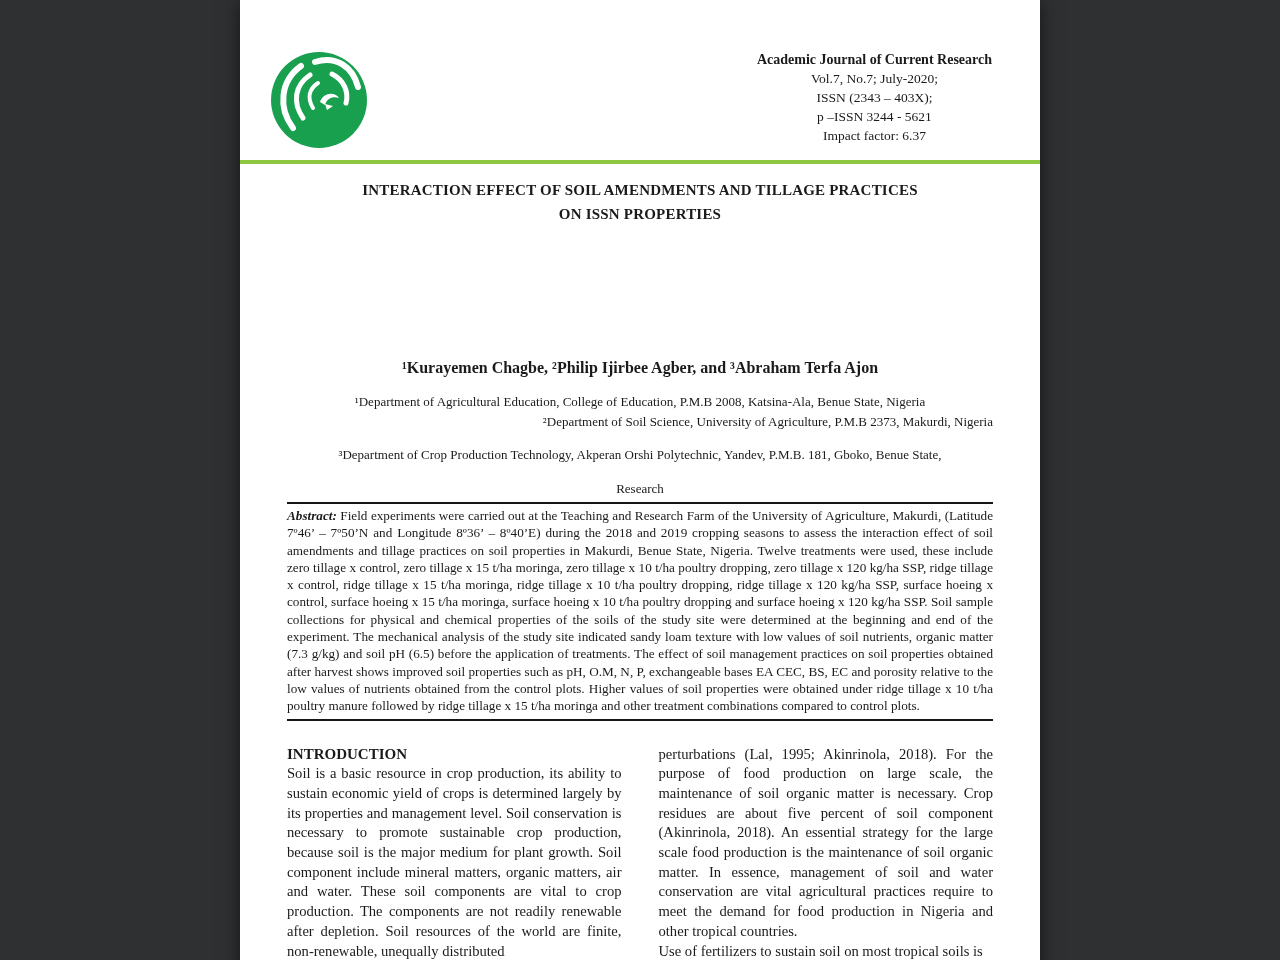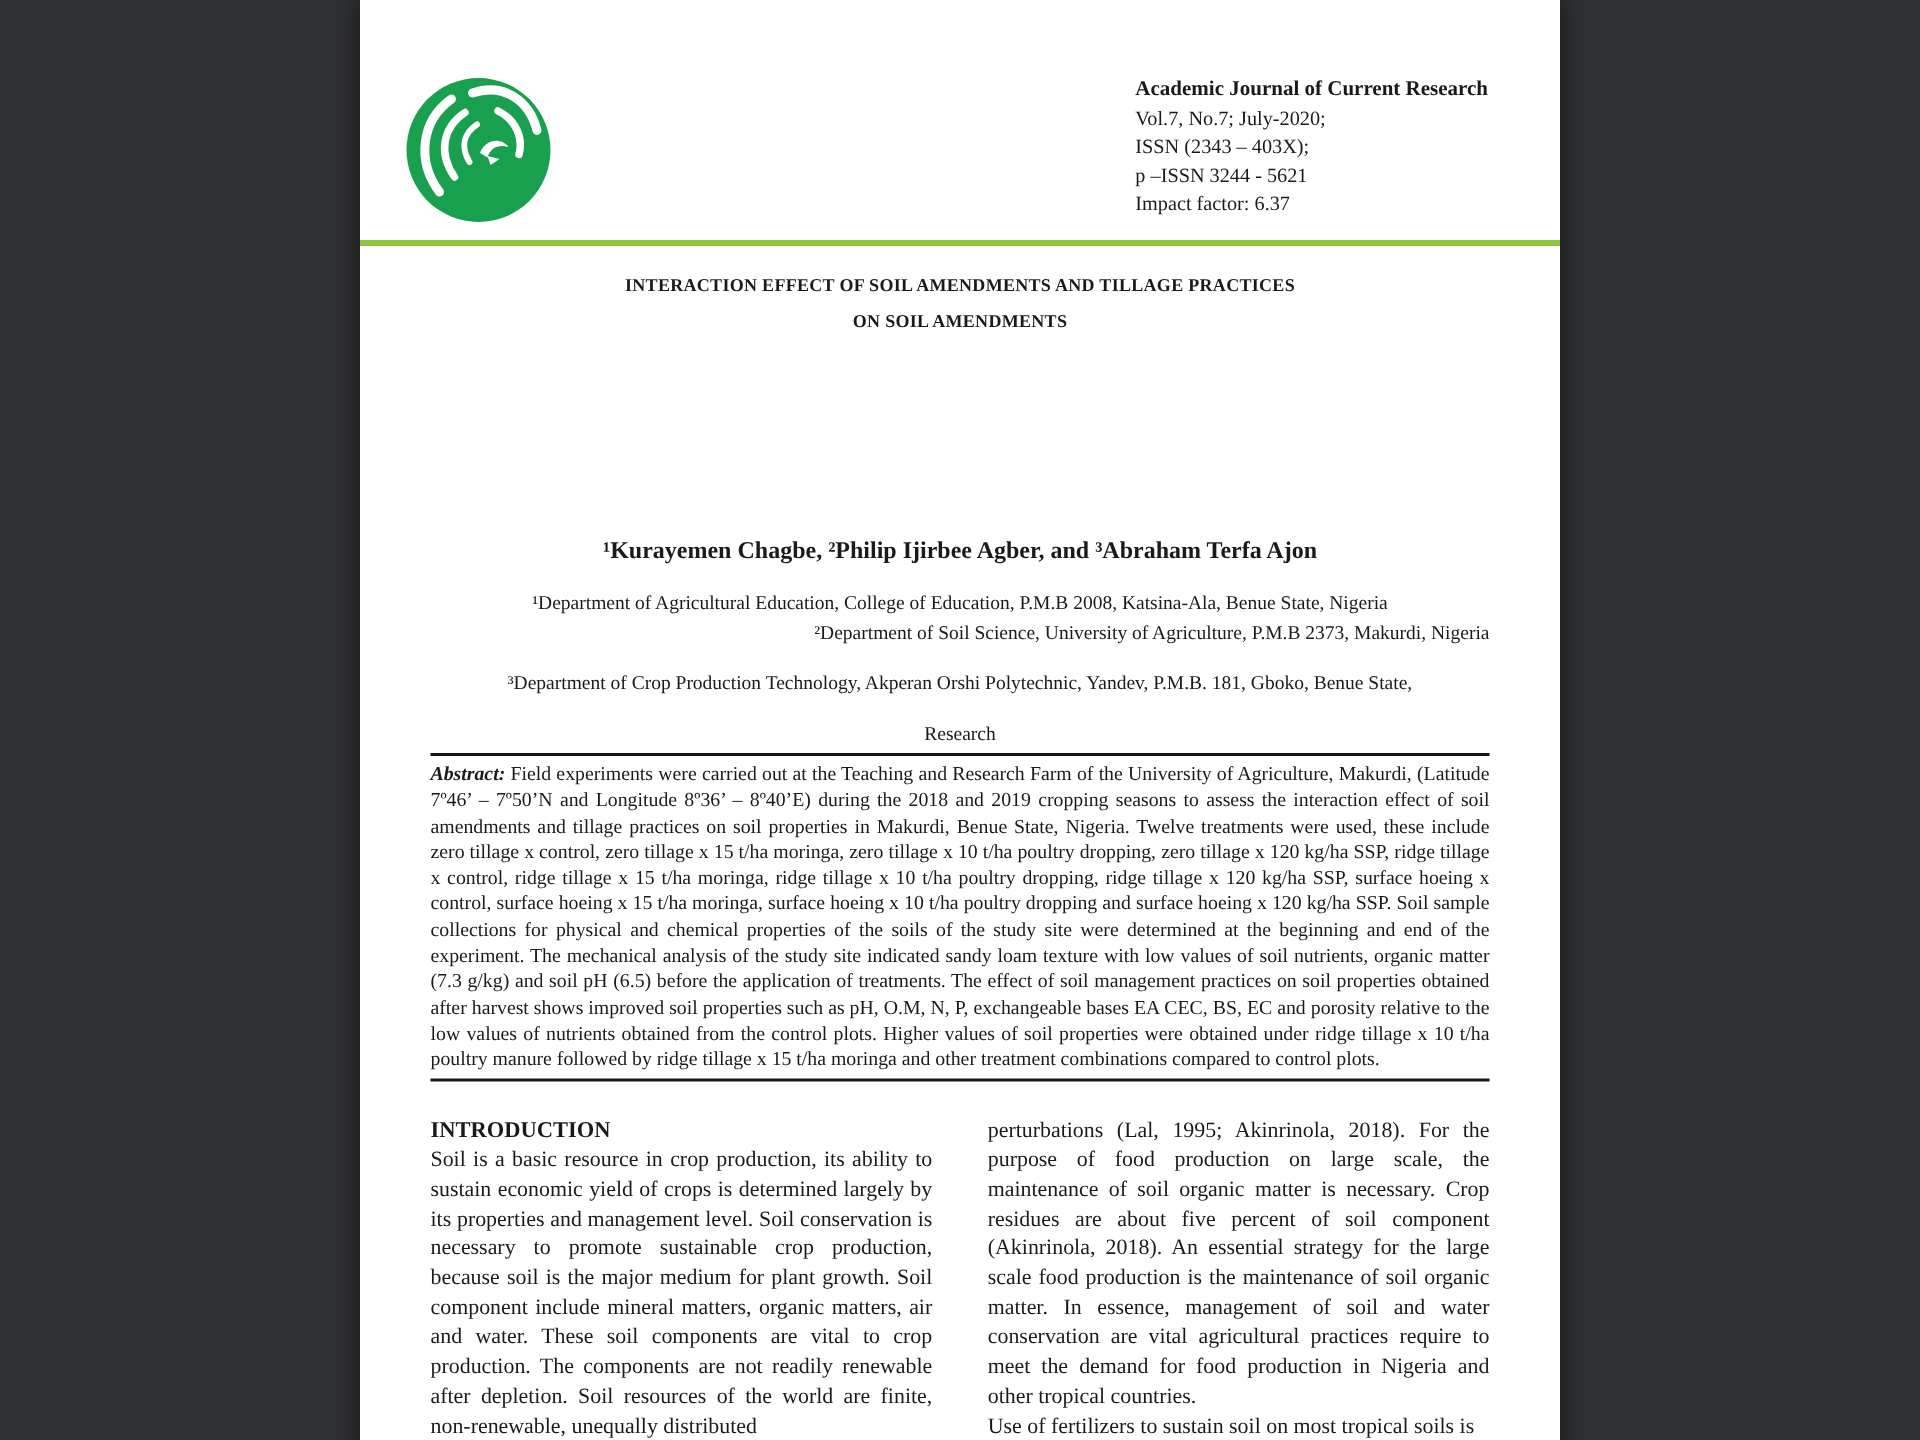--- a/index.html
+++ b/index.html
@@ -18,38 +18,38 @@
     position: relative;
   }
   .header-row {
     display: flex;
     justify-content: space-between;
     align-items: flex-start;
     padding: 48px 48px 0 30px;
   }
   .logo { width: 98px; height: 102px; display: block; }
   .journal-info {
-    text-align: left;
+    text-align: center;
     font-size: 13.5px;
     line-height: 19px;
     padding-top: 2px;
   }
   .journal-info .jtitle { font-weight: bold; font-size: 14px; }
   .green-rule {
     margin-top: 10px;
     height: 4px;
     background: #8dc63f;
     width: 100%;
   }
   .content { padding: 0 47px; }
   .title {
     margin-top: 14px;
     text-align: center;
     font-weight: bold;
-    font-size: 12px;
+    font-size: 15px;
     line-height: 24px;
     letter-spacing: 0.2px;
     margin-bottom: 132px;
   }
   .authors {
     text-align: center;
     font-weight: bold;
     font-size: 16px;
     line-height: 20px;
     margin-bottom: 6px;
@@ -107,21 +107,21 @@
       <div>Impact factor: 6.37</div>
     </div>
   </div>
 
   <div class="green-rule"></div>
 
   <div class="content">
 
     <h1 class="title">
       <div>INTERACTION EFFECT OF SOIL AMENDMENTS AND TILLAGE PRACTICES</div>
-      <div>ON SOIL AMENDMENTS</div>
+      <div>ON ISSN PROPERTIES</div>
     </h1>
 
     <div class="authors">¹Kurayemen Chagbe, ²Philip Ijirbee Agber, and ³Abraham Terfa Ajon</div>
 
     <div class="affil">
       <div class="center">¹Department of Agricultural Education, College of Education, P.M.B 2008, Katsina-Ala, Benue State, Nigeria</div>
       <div class="left">²Department of Soil Science, University of Agriculture, P.M.B 2373, Makurdi, Nigeria</div>
       <div class="center">³Department of Crop Production Technology, Akperan Orshi Polytechnic, Yandev, P.M.B. 181, Gboko, Benue State,</div>
       <div class="center">Research</div>
     </div>

